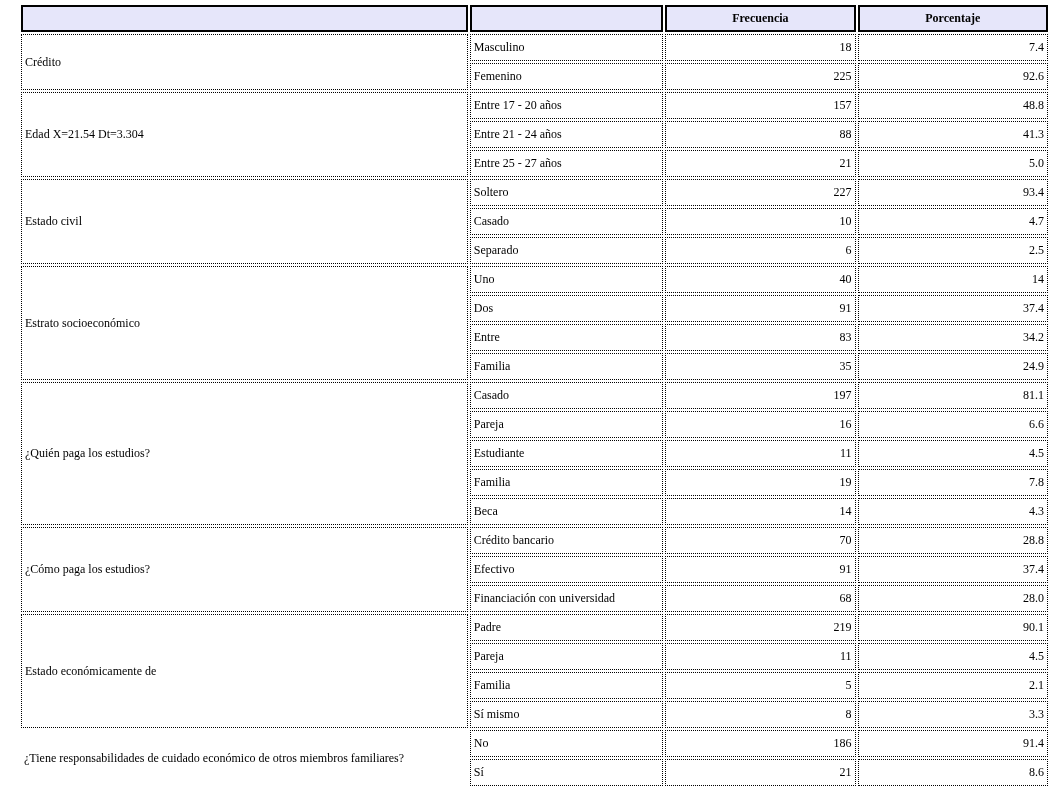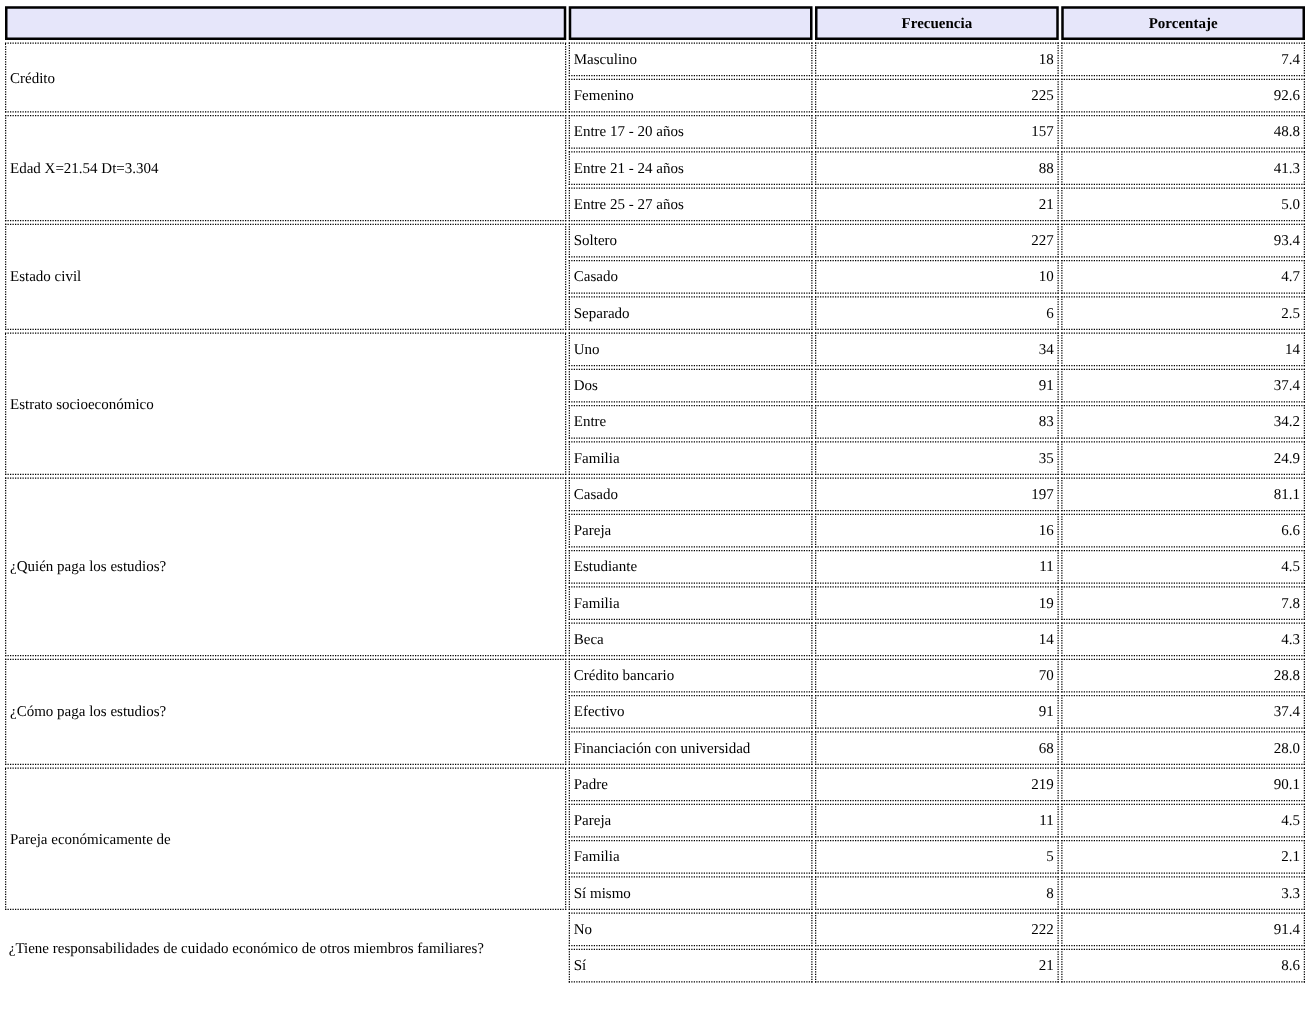--- a/index.html
+++ b/index.html
@@ -1,19 +1,19 @@
 <!DOCTYPE html>
 <html><head>
 <meta charset="utf-8">
 <style>
   html, body { margin: 0; padding: 0; background: #ffffff; }
   body { width: 1050px; height: 810px; overflow: hidden; position: relative; }
   table.data {
     position: absolute;
-    left: 2px;
+    left: 19px;
     top: 3px;
     border-collapse: separate;
     border-spacing: 2px;
     font-family: "Liberation Serif", "DejaVu Serif", serif;
     font-size: 12px;
     color: #000000;
     table-layout: fixed;
   }
   table.data td, table.data th {
     box-sizing: border-box;
@@ -102,21 +102,21 @@
     </tr>
     <tr>
       <td class="cat">Separado</td>
       <td class="num">6</td>
       <td class="num">2.5</td>
     </tr>
 
     <tr>
       <td rowspan="4">Estrato socioeconómico</td>
       <td class="cat">Uno</td>
-      <td class="num">34</td>
+      <td class="num">40</td>
       <td class="num">14</td>
     </tr>
     <tr>
       <td class="cat">Dos</td>
       <td class="num">91</td>
       <td class="num">37.4</td>
     </tr>
     <tr>
       <td class="cat">Entre</td>
       <td class="num">83</td>
@@ -166,21 +166,21 @@
       <td class="num">91</td>
       <td class="num">37.4</td>
     </tr>
     <tr>
       <td class="cat">Financiación con universidad</td>
       <td class="num">68</td>
       <td class="num">28.0</td>
     </tr>
 
     <tr>
-      <td rowspan="4">Pareja económicamente de</td>
+      <td rowspan="4">Estado económicamente de</td>
       <td class="cat">Padre</td>
       <td class="num">219</td>
       <td class="num">90.1</td>
     </tr>
     <tr>
       <td class="cat">Pareja</td>
       <td class="num">11</td>
       <td class="num">4.5</td>
     </tr>
     <tr>
@@ -190,21 +190,21 @@
     </tr>
     <tr>
       <td class="cat">Sí mismo</td>
       <td class="num">8</td>
       <td class="num">3.3</td>
     </tr>
 
     <tr>
       <td rowspan="2" class="noborder">¿Tiene responsabilidades de cuidado económico de otros miembros familiares?</td>
       <td class="cat">No</td>
-      <td class="num">222</td>
+      <td class="num">186</td>
       <td class="num">91.4</td>
     </tr>
     <tr>
       <td class="cat">Sí</td>
       <td class="num">21</td>
       <td class="num">8.6</td>
     </tr>
   </tbody>
 </table>
 

